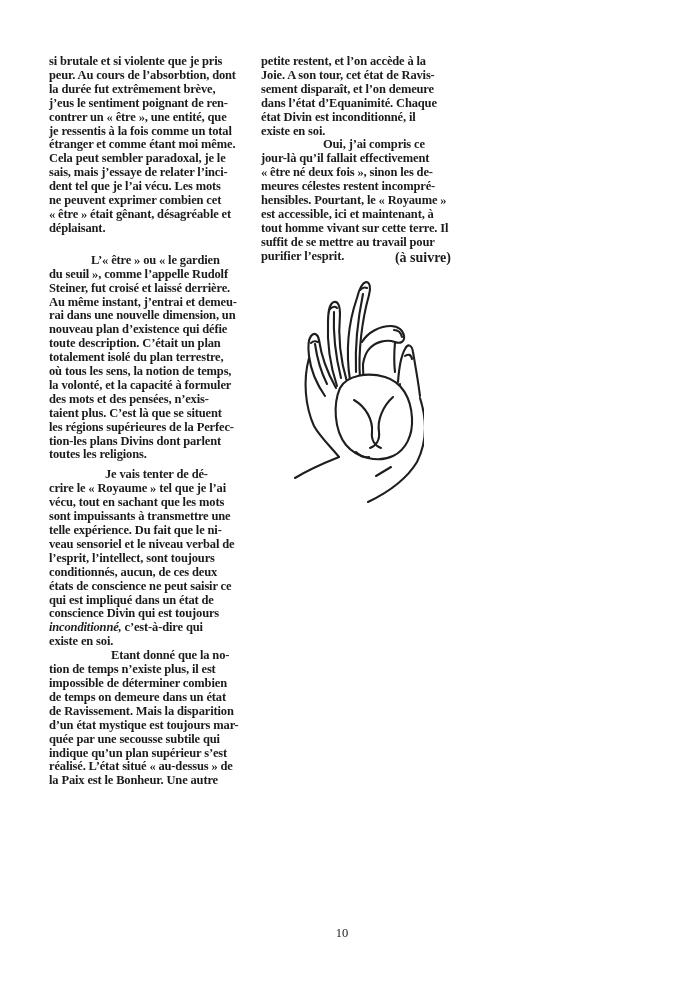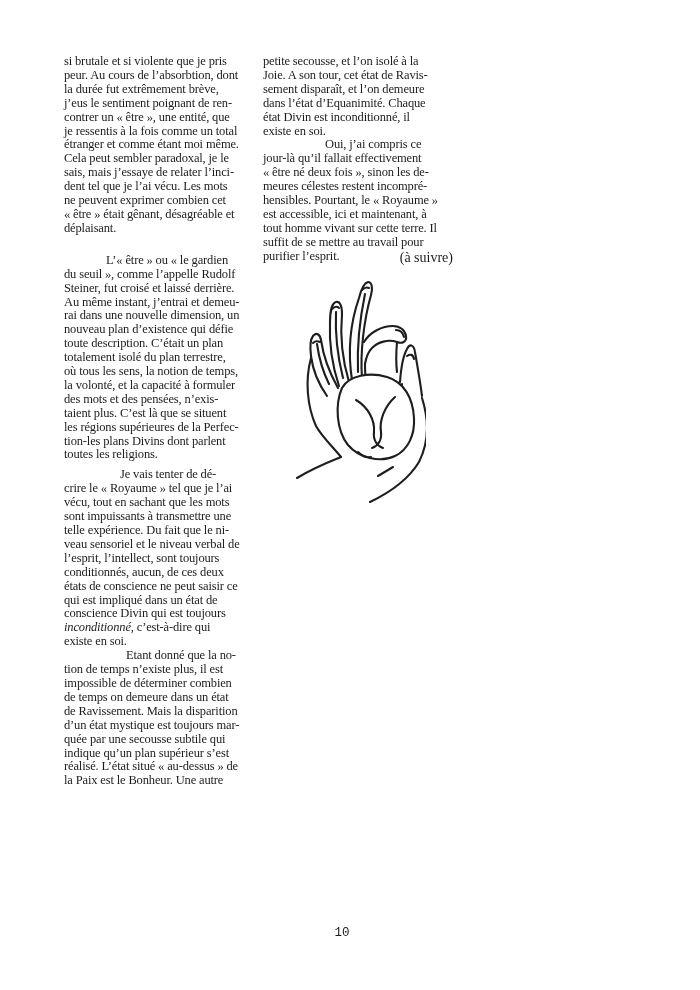--- a/index.html
+++ b/index.html
@@ -17,24 +17,25 @@
     color: #1c1c1c;
   }
   .page {
     width: 700px;
     height: 990px;
     position: relative;
     background: #ffffff;
   }
   .content {
     position: absolute;
-    left: 64px;
+    left: 49px;
     top: 55px;
     display: flex;
-    gap: 3px;
+    gap: 16px;
+    font-weight: bold;
   }
   .col {
     font-size: 12.5px;
     line-height: 13.9px;
     letter-spacing: -0.15px;
     text-align: left;
   }
   .col-left  { width: 196px; }
   .col-right { width: 204px; }
   p.para {
@@ -51,21 +52,20 @@
   .figure-wrap {
     margin: 15px 0 0 33px;
   }
   .footer {
     position: absolute;
     top: 926px;
     left: 0;
     width: 684px;
     text-align: center;
     font-size: 12.5px;
-    font-family: Liberation Mono, monospace;
   }
 </style>
 </head>
 <body>
 
 <div class="page">
 
   <div class="content">
 
     <div class="col col-left">
@@ -117,21 +117,21 @@
 de Ravissement. Mais la disparition
 d’un état mystique est toujours mar-
 quée par une secousse subtile qui
 indique qu’un plan supérieur s’est
 réalisé. L’état situé « au-dessus » de
 la Paix est le Bonheur. Une autre</p>
       </div>
 
     <div class="col col-right">
       <div>
-          <p class="para" style="text-indent: 0px; margin-top: 0px;">petite secousse, et l’on isolé à la
+          <p class="para" style="text-indent: 0px; margin-top: 0px;">petite restent, et l’on accède à la
 Joie. A son tour, cet état de Ravis-
 sement disparaît, et l’on demeure
 dans l’état d’Equanimité. Chaque
 état Divin est inconditionné, il
 existe en soi.</p>
           <p class="para" style="text-indent: 62px; ">Oui, j’ai compris ce
 jour-là qu’il fallait effectivement
 « être né deux fois », sinon les de-
 meures célestes restent incompré-
 hensibles. Pourtant, le « Royaume »

